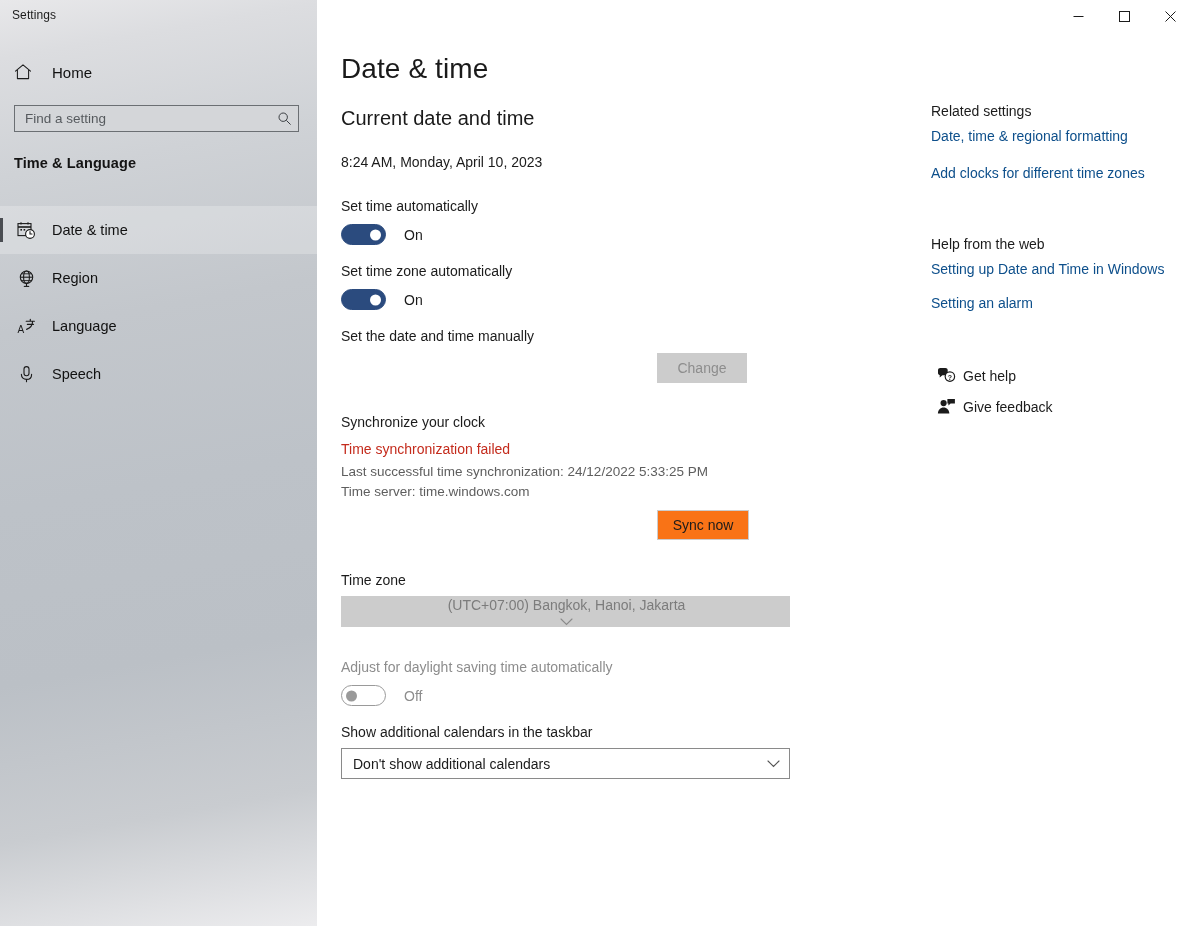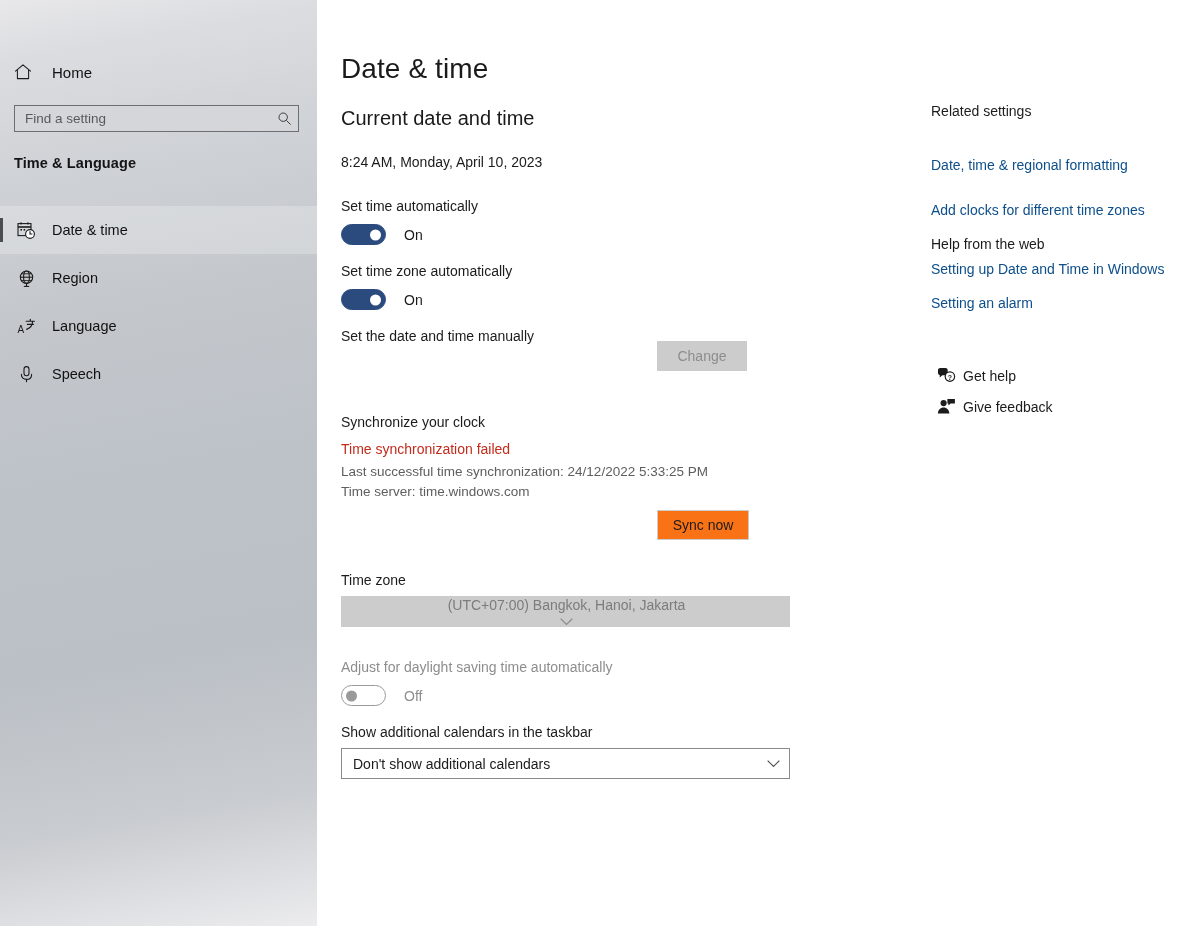--- a/index.html
+++ b/index.html
@@ -349,21 +349,21 @@
   .rp-link {
     font-size: 14px;
     color: #0d4f8b;
     text-decoration: none;
     cursor: default;
     display: inline-block;
   }
 
   #related-heading { position: absolute; left: 0; top: 71px; }
   #related-links { position: absolute; left: 0; top: 96px; }
-  #related-links .rp-link { display: block; margin-top: 29px; }
+  #related-links .rp-link { display: block; }
   #related-links .rp-link:first-child { margin-bottom: 21px; }
 
   #help-heading { position: absolute; left: 0; top: 204px; }
   #help-links { position: absolute; left: 0; top: 229px; }
   #help-links .rp-link { display: block; }
   #help-links .rp-link:first-child { margin-bottom: 18px; }
 
   #support-links {
     position: absolute;
     left: 0;
@@ -387,20 +387,41 @@
     margin-left: 2px;
     font-size: 14px;
     color: #1b1b1b;
   }
 </style>
 </head>
 <body>
 
 <div id="window">
 
+  <div id="titlebar">
+    <div id="titlebar-label">Settings</div>
+    <div class="wincontrols">
+      <button class="winbtn" id="btn-min">
+        <svg width="11" height="11" viewBox="0 0 11 11">
+          <line x1="0.5" y1="5.5" x2="10.5" y2="5.5" stroke="#1b1b1b" stroke-width="1"></line>
+        </svg>
+      </button>
+      <button class="winbtn" id="btn-max">
+        <svg width="11" height="11" viewBox="0 0 11 11">
+          <rect x="0.5" y="0.5" width="10" height="10" fill="none" stroke="#1b1b1b" stroke-width="1"></rect>
+        </svg>
+      </button>
+      <button class="winbtn" id="btn-close">
+        <svg width="11" height="11" viewBox="0 0 11 11">
+          <line x1="0.5" y1="0.5" x2="10.5" y2="10.5" stroke="#1b1b1b" stroke-width="1"></line>
+          <line x1="10.5" y1="0.5" x2="0.5" y2="10.5" stroke="#1b1b1b" stroke-width="1"></line>
+        </svg>
+      </button>
+    </div>
+  </div>
 
   <div id="sidebar">
 
     <div id="home-row">
       <span id="home-icon">
         <svg width="18" height="18" viewBox="0 0 18 18">
           <path d="M1.5 8.2 L9 1.8 L16.5 8.2 M3.4 7.1 V15.6 H14.6 V7.1" fill="none" stroke="#1b1b1b" stroke-width="1.05" stroke-linejoin="round" stroke-linecap="round"></path>
         </svg>
       </span>
       <span id="home-label">Home</span>
@@ -492,21 +513,21 @@
 
     <div class="field-label" style="top:231px;">Set time zone automatically</div>
     <div class="toggle-row" style="top:257px;">
       <div class="toggle on">
         <span class="knob"></span>
       </div>
       <span class="toggle-state">On</span>
     </div>
 
     <div class="field-label" style="top:296px;">Set the date and time manually</div>
-    <button class="btn disabled" style="top:309px; width:84px;">Change</button>
+    <button class="btn disabled" style="top:321px; width:84px;">Change</button>
 
     <div class="field-label" style="top:382px;">Synchronize your clock</div>
     <div id="sync-error">Time synchronization failed</div>
     <div class="sync-meta" style="top:432px;">Last successful time synchronization: 24/12/2022 5:33:25 PM</div>
     <div class="sync-meta" style="top:452px;">Time server: time.windows.com</div>
     <button class="btn" style="top:478px; width:92px;">Sync now</button>
 
     <div class="field-label" style="top:540px;">Time zone</div>
     <div class="dropdown disabled" style="top:564px;flex-direction:column;">
       <span>(UTC+07:00) Bangkok, Hanoi, Jakarta</span>

